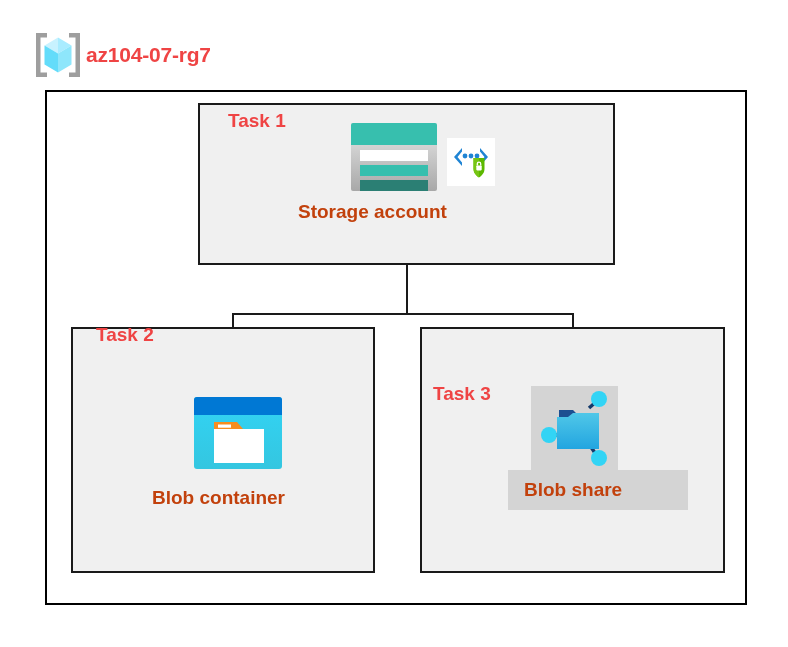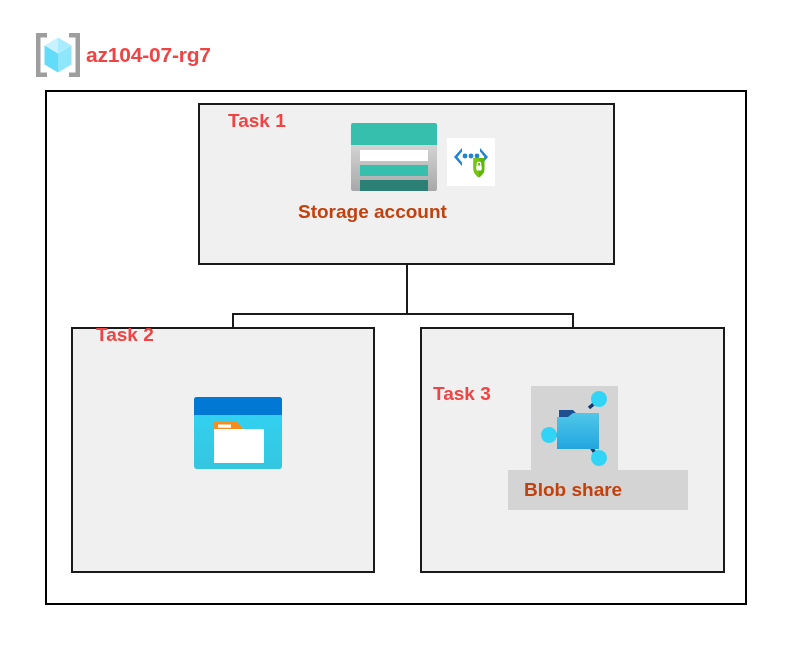--- a/index.html
+++ b/index.html
@@ -218,20 +218,21 @@
 
       <path d="M5 4 h82 a3 3 0 0 1 3 3 v15 h-88 v-15 a3 3 0 0 1 3 -3 z" fill="#0078d4"></path>
 
       <path d="M22 29 h23 l6 7 h-29 z" fill="#f78d1e"></path>
       <rect x="26" y="31.5" width="13" height="3.2" fill="#ffffff"></rect>
 
       <rect x="22" y="36" width="50" height="34" fill="#ffffff"></rect>
     </svg>
   </div>
 
+  <div class="node-caption" id="blob-caption">Blob container</div>
 
   <div class="task-box" id="task3-box"></div>
   <div class="task-label" id="task3-label">Task 3</div>
 
   <div class="icon-wrap" id="fileshare-icon-wrap">
     <svg width="87" height="87" viewBox="0 0 87 87" xmlns="http://www.w3.org/2000/svg">
       <defs>
         <linearGradient id="fsFolder" x1="0" y1="0" x2="0" y2="1">
           <stop offset="0" stop-color="#50c7e8"></stop>
           <stop offset="1" stop-color="#22a5e0"></stop>

